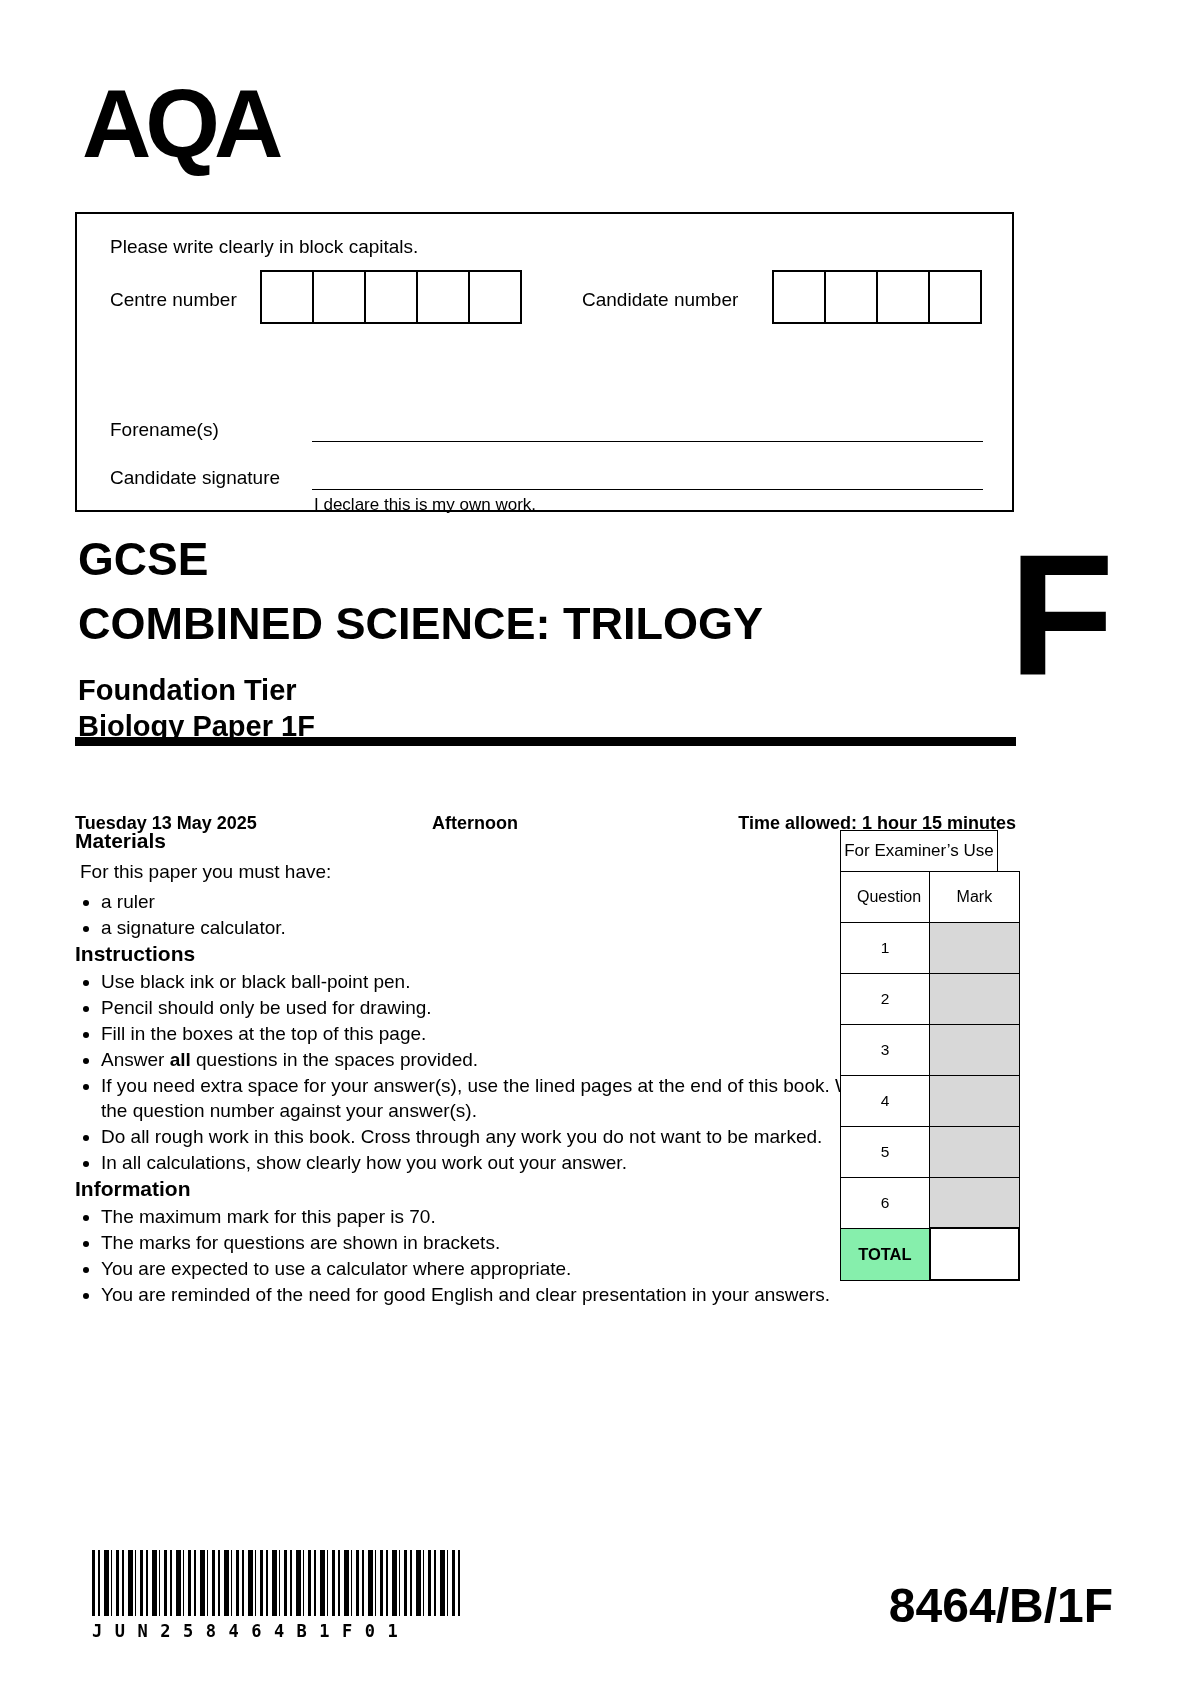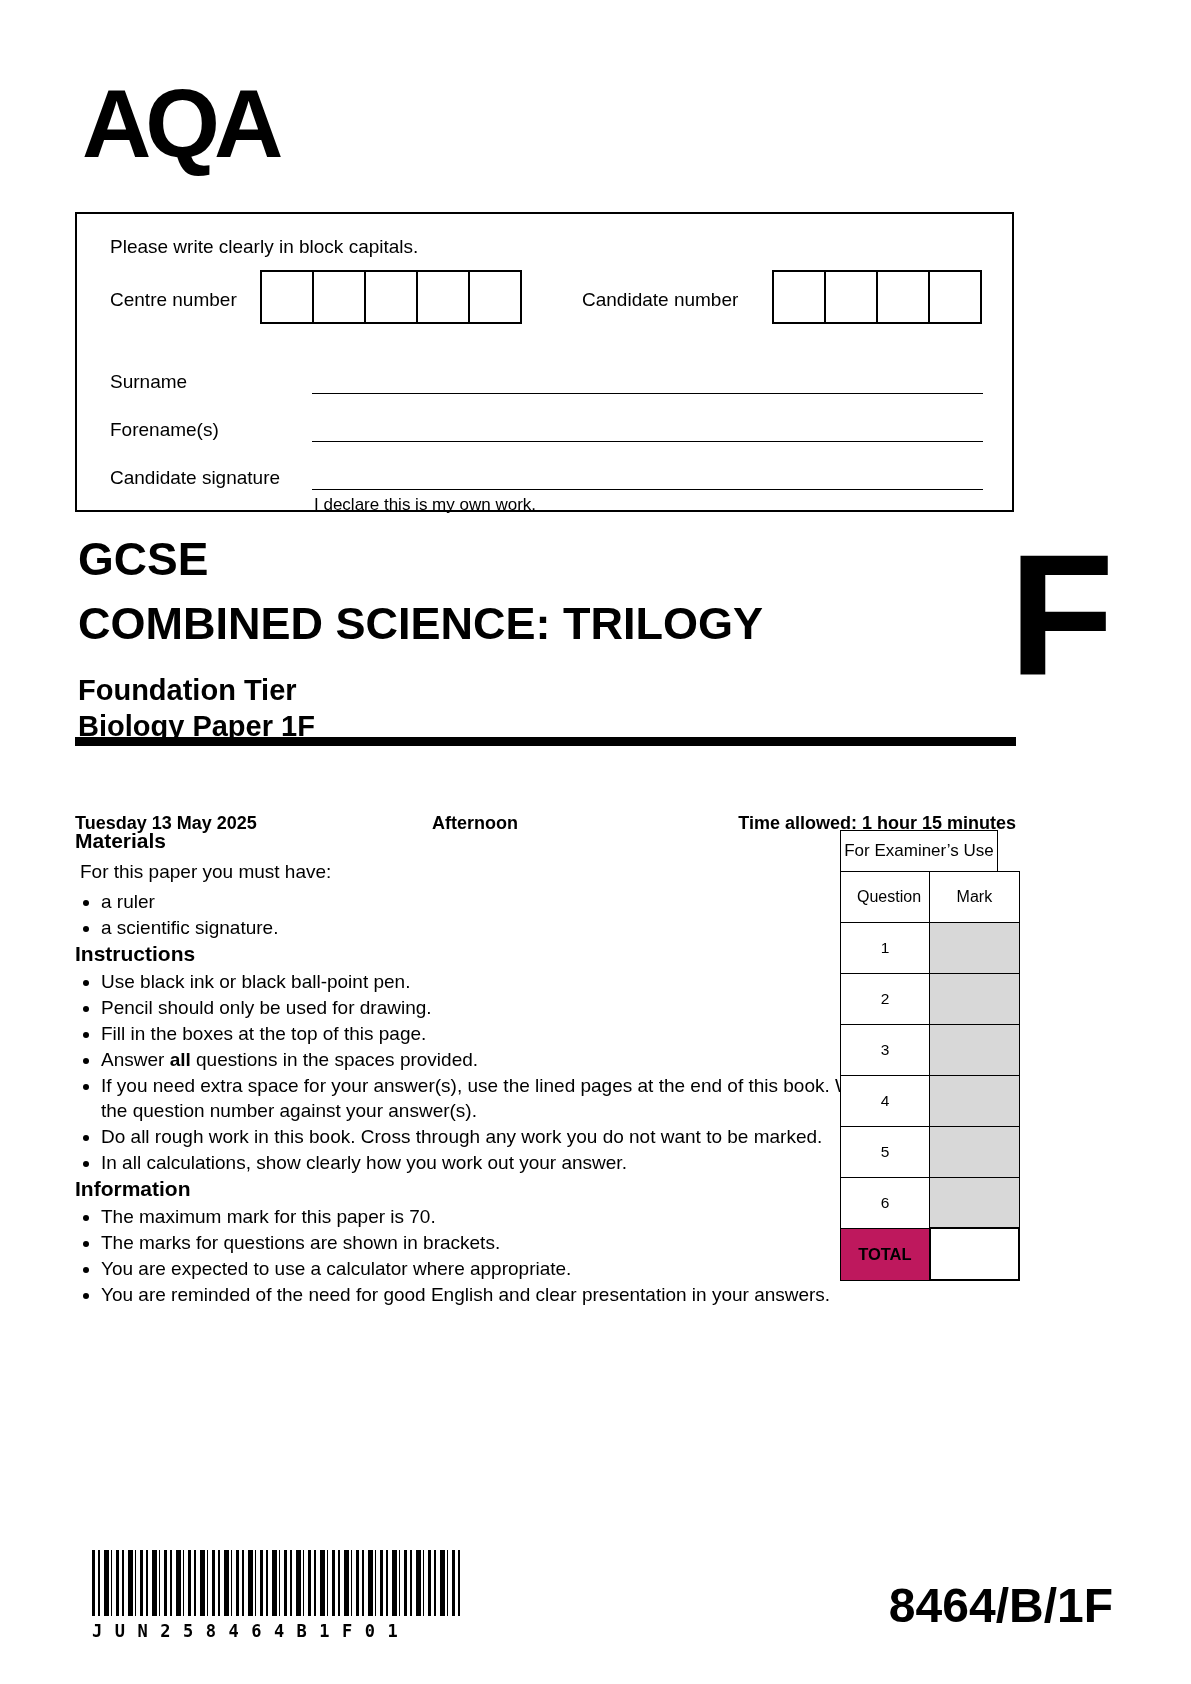--- a/index.html
+++ b/index.html
@@ -70,21 +70,21 @@
   .exam-title {
     border:1.5px solid #000; height:42px;
     display:flex; align-items:center; justify-content:center;
     font-size:17px; margin-bottom:-1.5px; background:#fff;
   }
   .exam-box table { border-collapse:collapse; width:180px; table-layout:fixed; }
   .exam-box th, .exam-box td { border:1.5px solid #000; text-align:center; padding:16px; }
   .exam-box th { height:31px; font-size:16px; font-weight:400; background:#fff; }
   .exam-box td.q { height:30px; font-size:15.5px; background:#fff; }
   .exam-box td.mark { background:#d8d8d8; }
-  .exam-box td.total { height:38px; font-size:16.5px; font-weight:700; background:#be185d; }
+  .exam-box td.total { height:38px; font-size:16.5px; font-weight:700; background:#86efac; }
   .exam-box td.total-mark { background:#fff; border:2px solid #000; }
 
   
   .barcode {
     position:absolute; left:92px; top:1550px; width:368px; height:66px;
     background: repeating-linear-gradient(90deg,
       #000 0 3px, #fff 3px 6px, #000 6px 8px, #fff 8px 12px,
       #000 12px 17px, #fff 17px 19px, #000 19px 20px, #fff 20px 24px);
   }
   .barcode-text {
@@ -115,24 +115,20 @@
     </div>
 
     <div class="candnum-label">Candidate number</div>
     <div class="candnum-cells">
       <div class="cell"></div>
       <div class="cell"></div>
       <div class="cell"></div>
       <div class="cell"></div>
     </div>
 
-    <div class="line-row row-surname">
-      <span class="field-label">Surname</span>
-      <span class="field-line"></span>
-    </div>
     <div class="line-row row-forename">
       <span class="field-label">Forename(s)</span>
       <span class="field-line"></span>
     </div>
     <div class="line-row row-signature">
       <span class="field-label">Candidate signature</span>
       <span class="field-line"></span>
     </div>
     <div class="declaration">I declare this is my own work.</div>
   </div>
@@ -149,21 +145,21 @@
     <span class="tod">Afternoon</span>
     <span class="allowed">Time allowed: 1 hour 15 minutes</span>
   </div>
 
   <div class="main">
     <div class="section">
       <h3>Materials</h3>
       <p>For this paper you must have:</p>
       <ul>
           <li>a ruler</li>
-          <li>a scientific signature.</li>
+          <li>a signature calculator.</li>
         </ul>
     </div>
 
     <div class="section">
       <h3>Instructions</h3>
       <ul>
           <li><span>Use black ink or black ball-point pen.</span></li>
           <li><span>Pencil should only be used for drawing.</span></li>
           <li><span>Fill in the boxes at the top of this page.</span></li>
           <li><span>Answer </span><span style="font-weight: 700;">all</span><span> questions in the spaces provided.</span></li>

